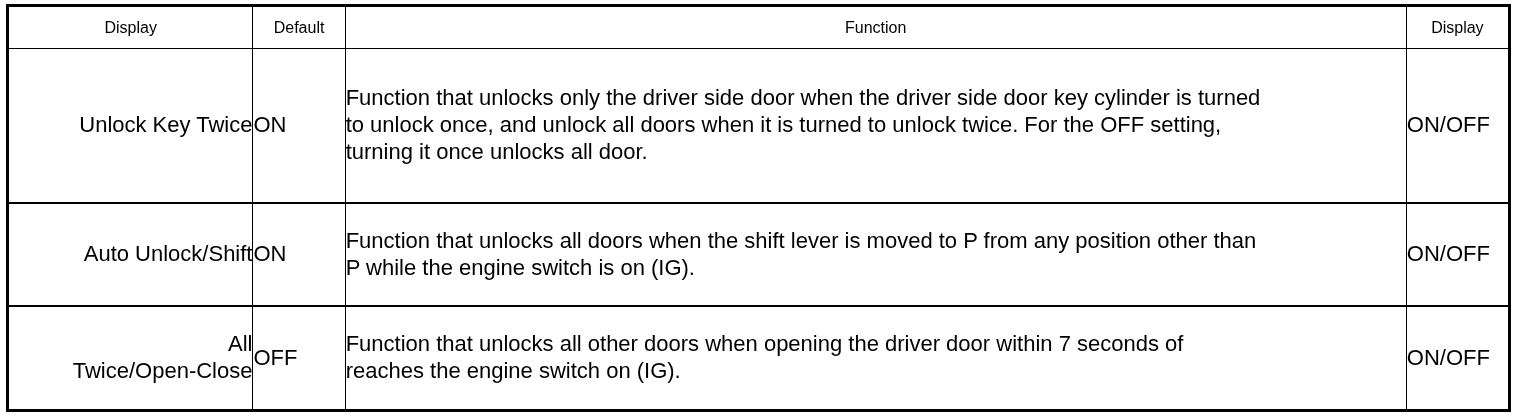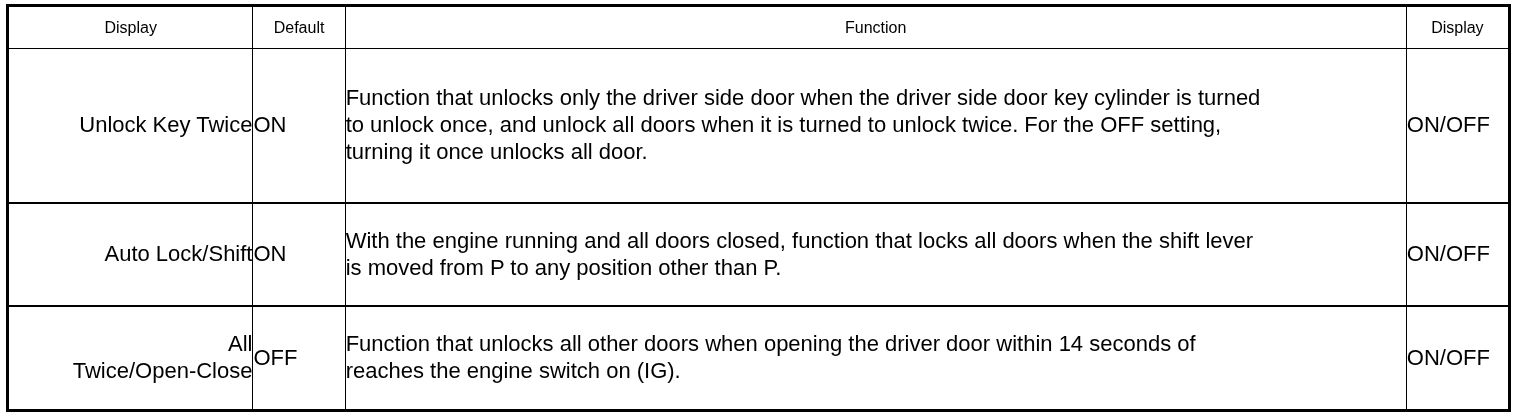--- a/index.html
+++ b/index.html
@@ -111,41 +111,41 @@
         <td class="cell-default">ON</td>
         <td class="cell-contents">
           <span class="contents-line">Function that unlocks only the driver side door when the driver side door key cylinder is turned</span>
           <span class="contents-line">to unlock once, and unlock all doors when it is turned to unlock twice. For the OFF setting,</span>
           <span class="contents-line">turning it once unlocks all door.</span>
         </td>
         <td class="cell-setting">ON/OFF</td>
       </tr>
 
 
+
       <tr class="row-mid sep-thick">
         <td class="cell-display">
-          <span class="display-line">Auto Lock/Shift</span>
+          <span class="display-line">Auto Unlock/Shift</span>
         </td>
         <td class="cell-default">ON</td>
         <td class="cell-contents">
-          <span class="contents-line">With the engine running and all doors closed, function that locks all doors when the shift lever</span>
-          <span class="contents-line">is moved from P to any position other than P.</span>
+          <span class="contents-line">Function that unlocks all doors when the shift lever is moved to P from any position other than</span>
+          <span class="contents-line">P while the engine switch is on (IG).</span>
         </td>
         <td class="cell-setting">ON/OFF</td>
       </tr>
-
 
       <tr class="row-mid">
         <td class="cell-display">
           <span class="display-line">All</span>
           <span class="display-line">Twice/Open-Close</span>
         </td>
         <td class="cell-default">OFF</td>
         <td class="cell-contents">
-          <span class="contents-line">Function that unlocks all other doors when opening the driver door within 14 seconds of</span>
+          <span class="contents-line">Function that unlocks all other doors when opening the driver door within 7 seconds of</span>
           <span class="contents-line">reaches the engine switch on (IG).</span>
         </td>
         <td class="cell-setting">ON/OFF</td>
       </tr>
 
     </tbody>
   </table>
 </div>
 
 </body></html>

